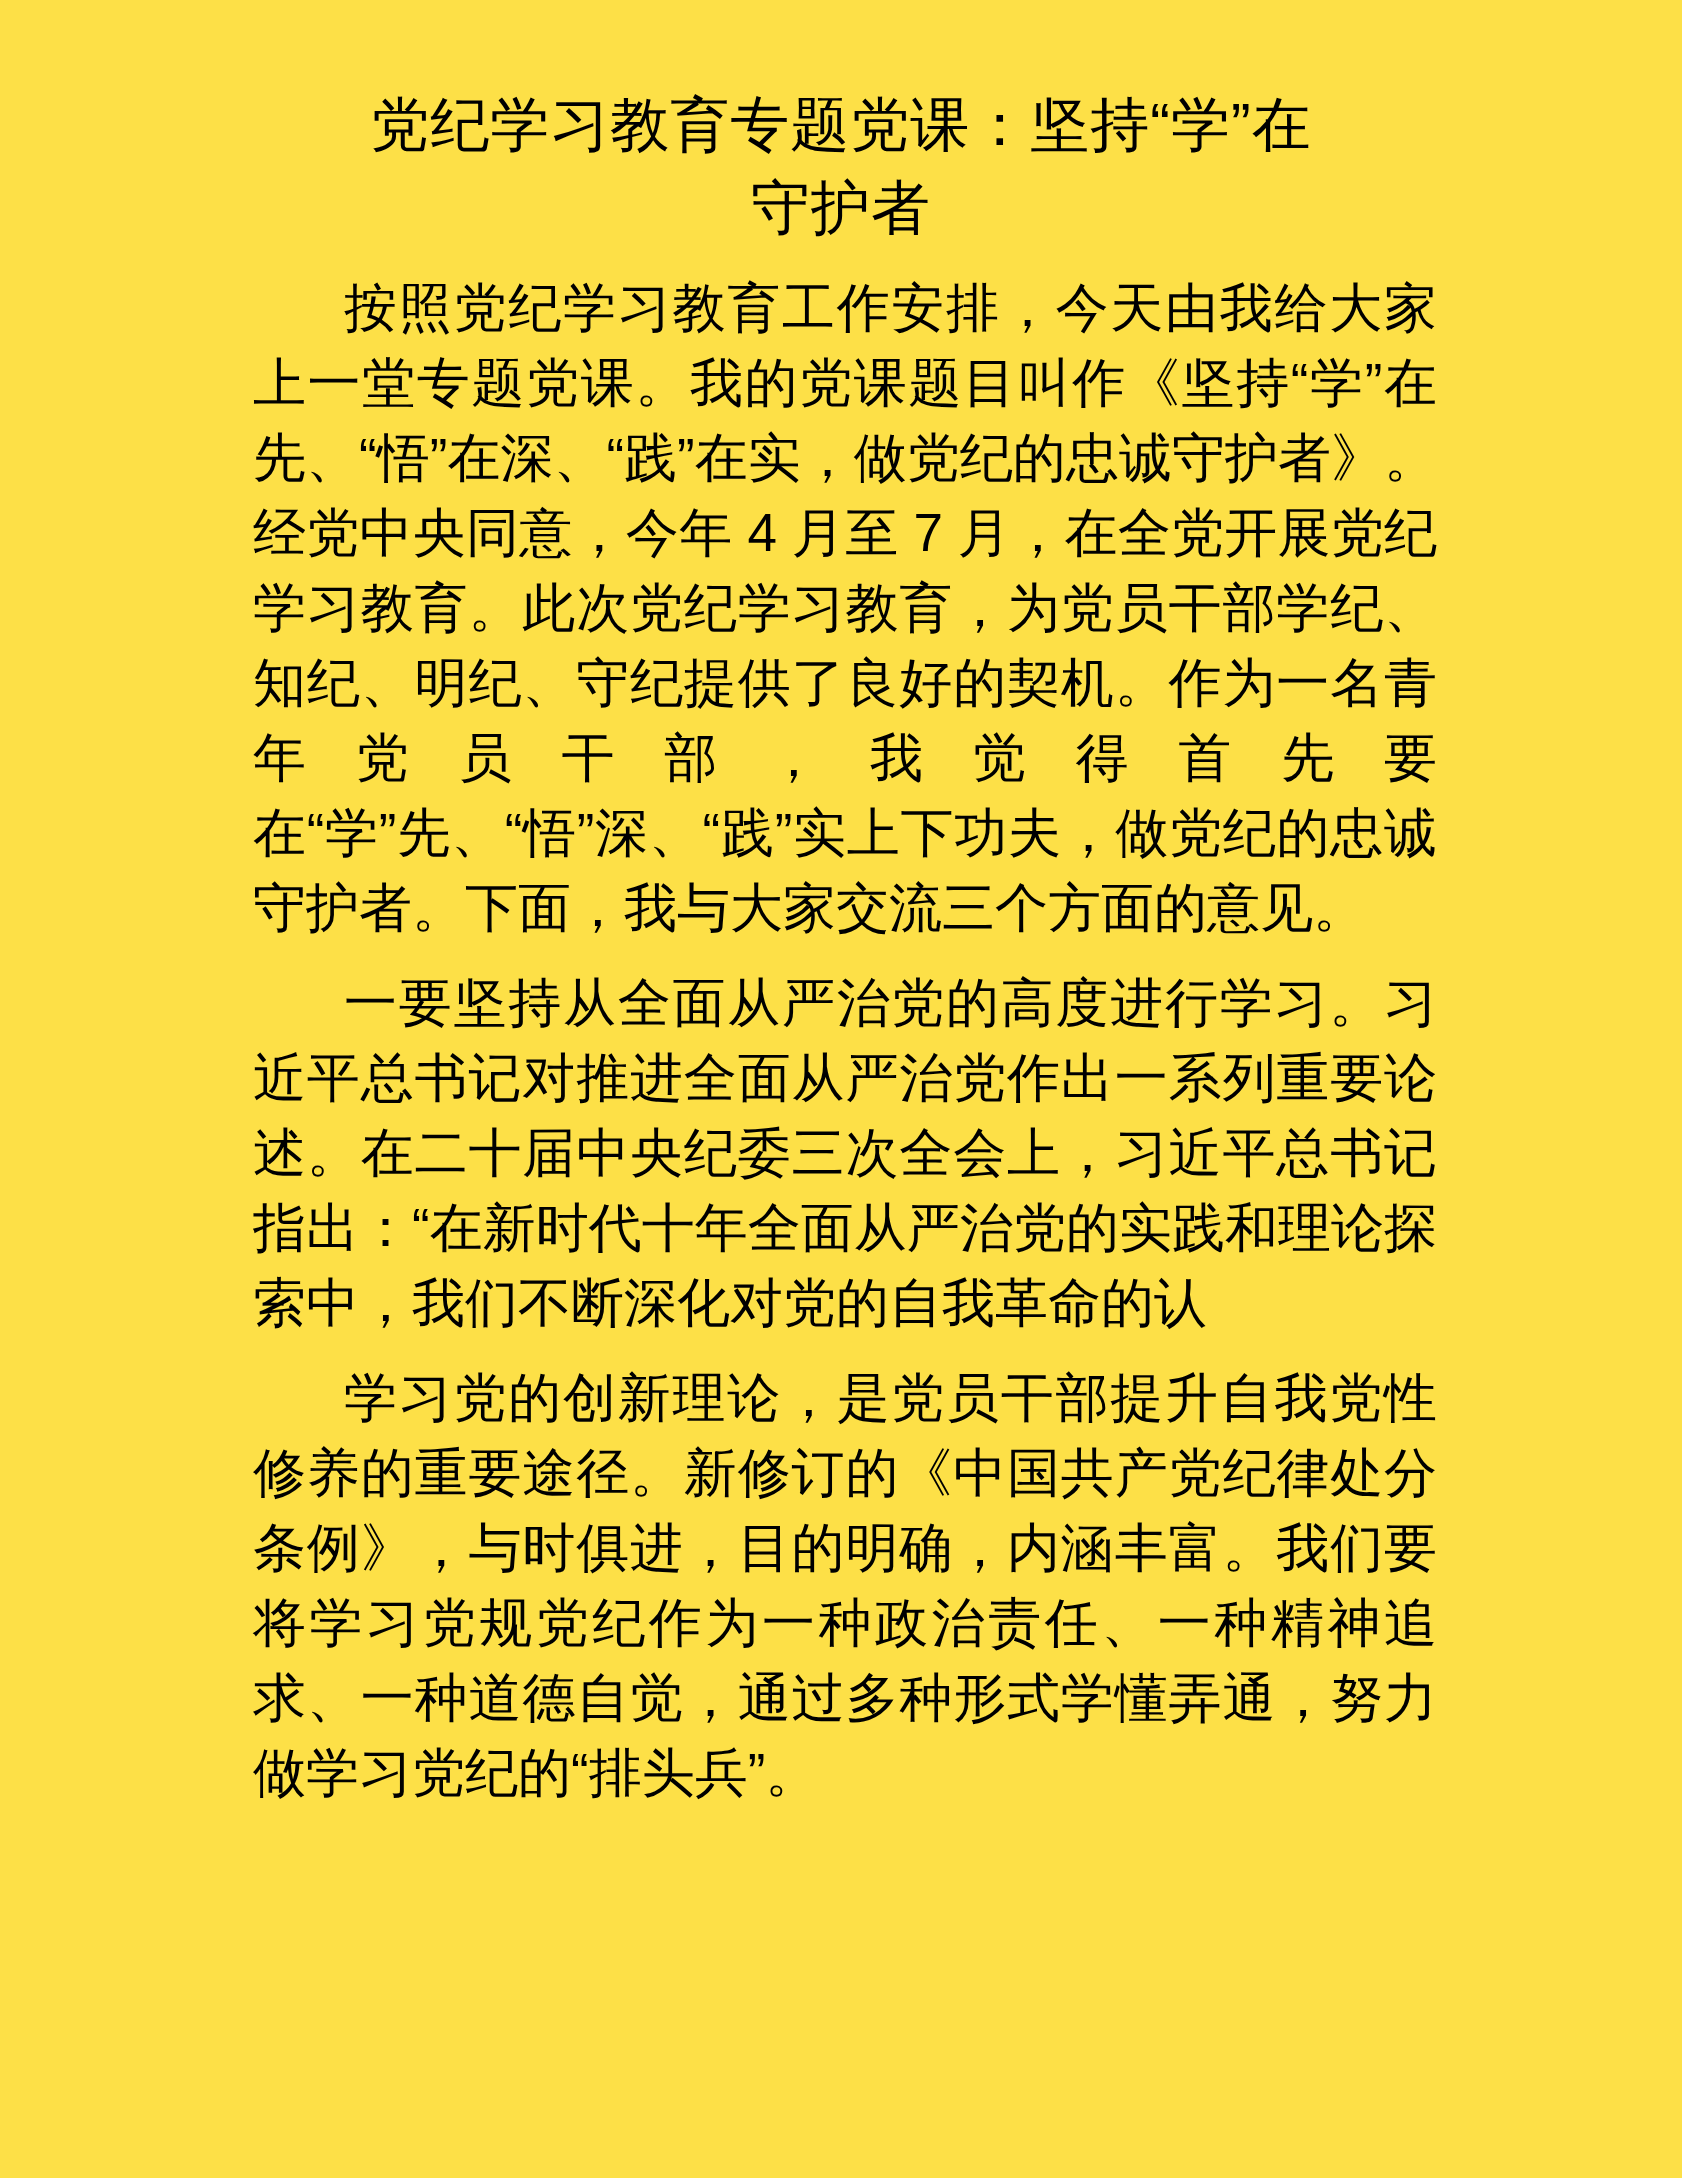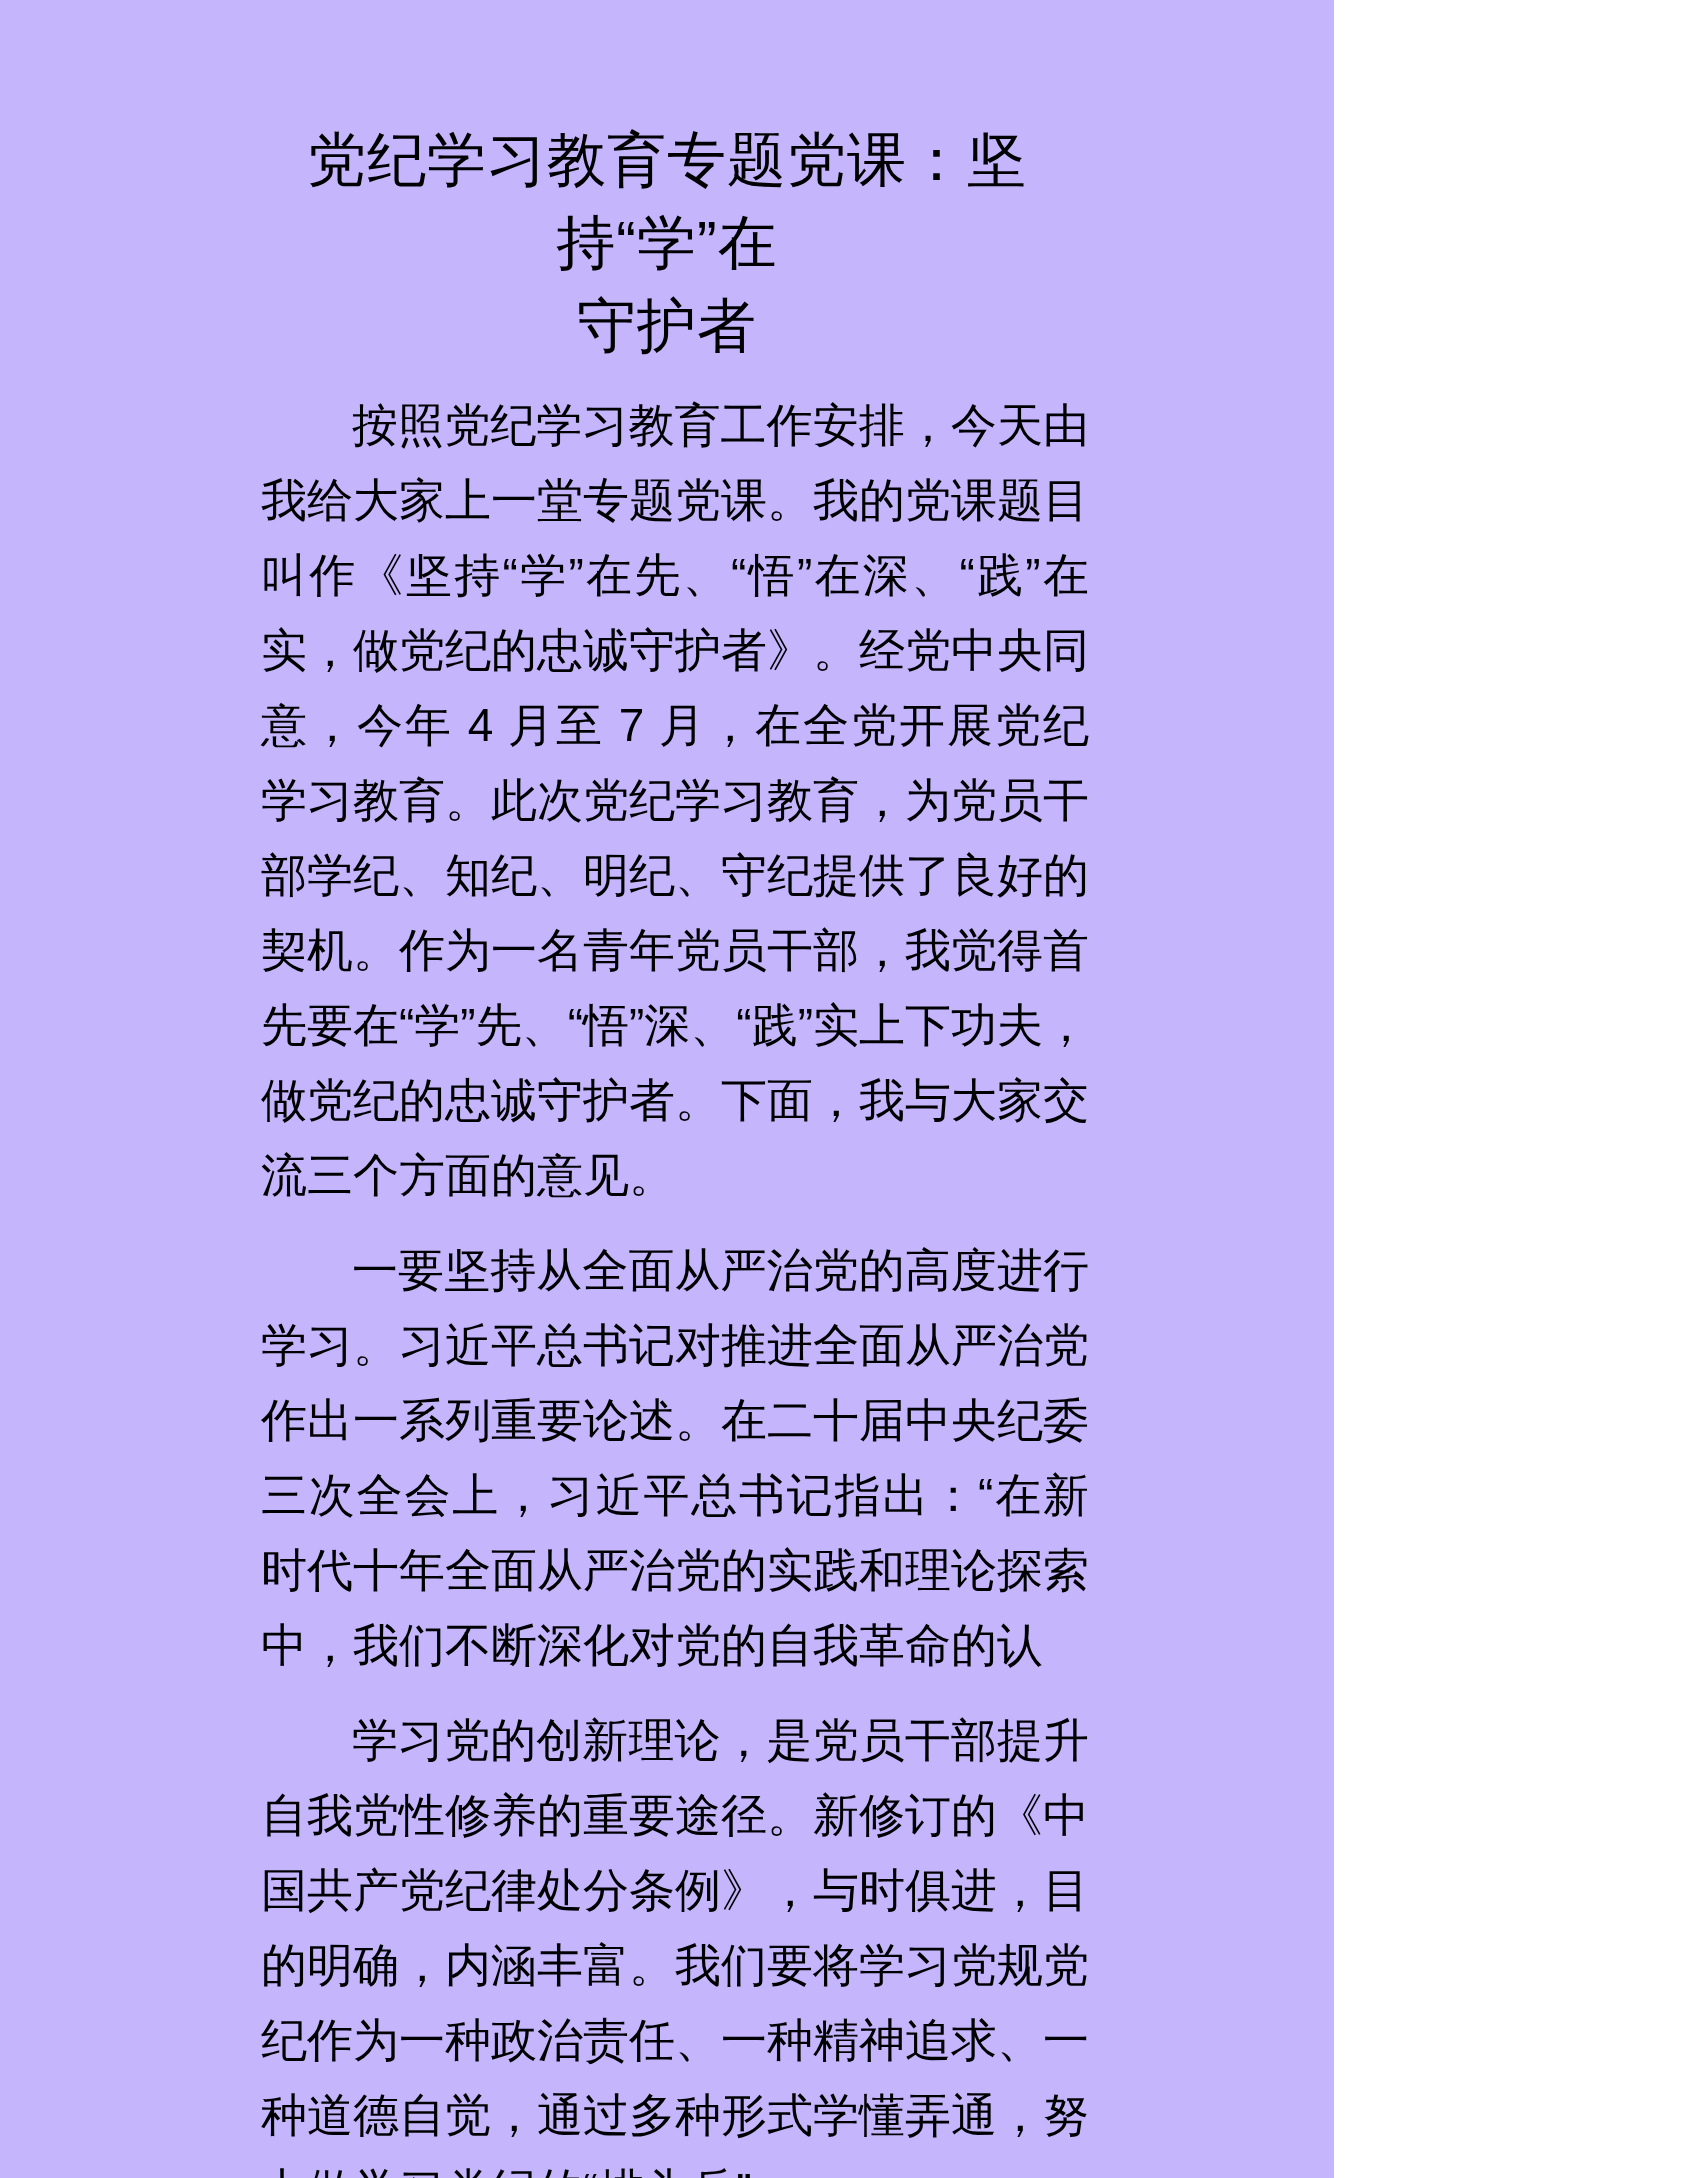--- a/index.html
+++ b/index.html
@@ -2,43 +2,43 @@
 <html><head>
 <meta charset="utf-8">
 <style>
   html, body {
     margin: 0;
     padding: 0;
     background: #ffffff;
   }
   .page {
     position: relative;
-    width: 1334px;
+    width: 1682px;
     height: 2178px;
-    background: #c4b5fd;
+    background: #fde047;
     color: #000000;
     box-sizing: border-box;
-    padding: 119px 245px 0 245px;
+    padding: 84px 245px 0 245px;
     overflow: hidden;
     font-family: "Liberation Sans", "DejaVu Sans", sans-serif;
   }
   .doc-title {
     margin: 0;
     font-size: 59px;
     font-weight: 400;
     line-height: 83px;
     text-align: center;
     letter-spacing: 1px;
   }
   .doc-title .title-line {
     display: block;
   }
   .body-block {
-    margin: 20px 0 0 16px;
-    font-size: 46px;
+    margin: 20px 0 0 8px;
+    font-size: 53px;
     font-weight: 400;
     line-height: 75px;
     text-align: justify;
     text-justify: inter-character;
     text-indent: 91px;
     letter-spacing: 0;
     word-break: normal;
     overflow-wrap: break-word;
   }
   h2.body-block {

